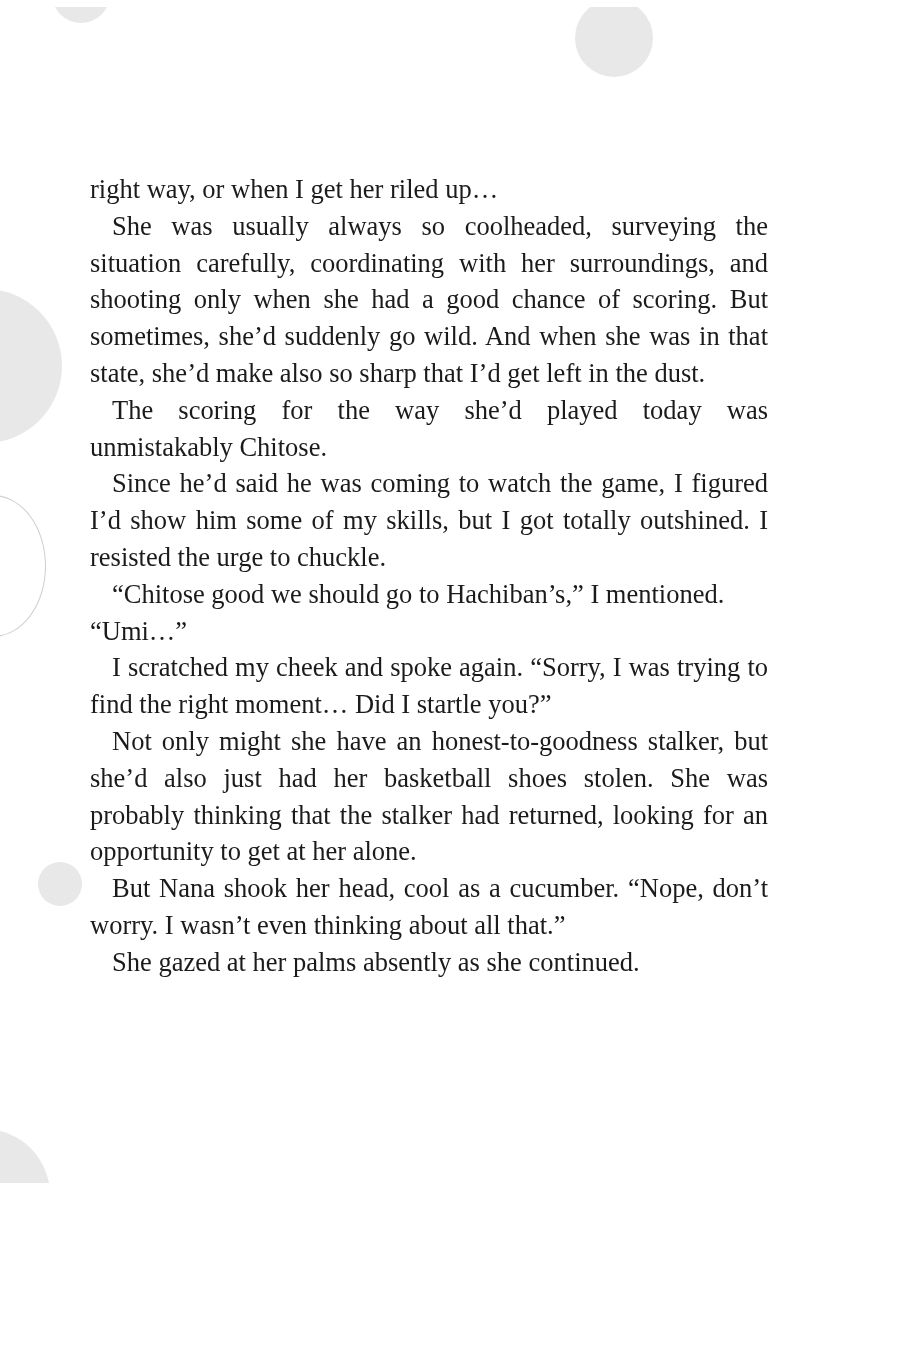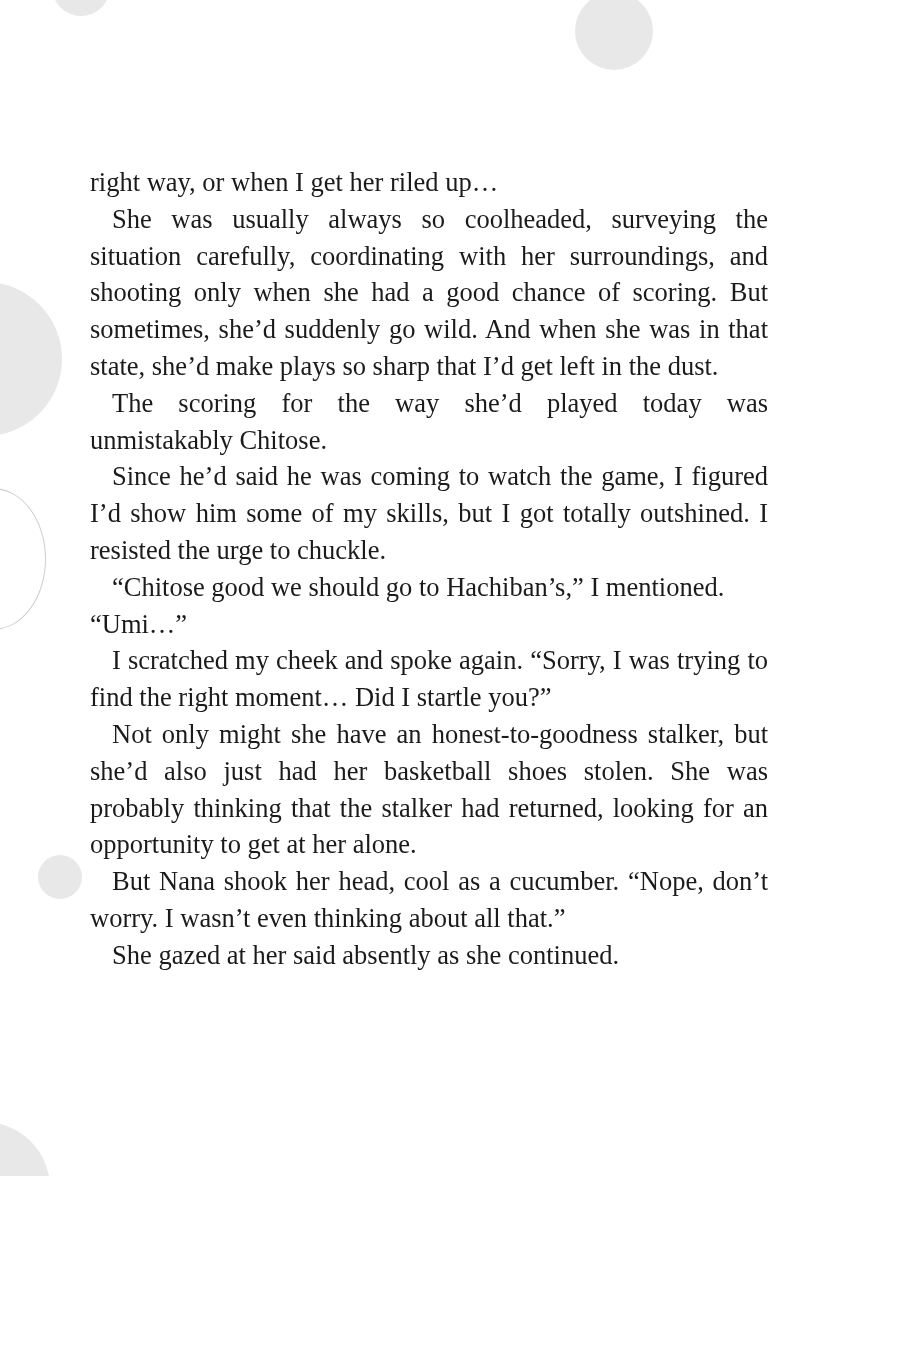--- a/index.html
+++ b/index.html
@@ -39,20 +39,21 @@
   .c3 { left: -92px; top: 282px;  width: 154px; height: 154px; }
   .r1 { left: -60px; top: 488px;  width: 104px; height: 140px; }
   .c4 { left: 38px;  top: 855px;  width: 44px;  height: 44px; }
   .c5 { left: -82px; top: 1122px; width: 132px; height: 132px; }
   .c6 { left: 588px; top: 1278px; width: 248px; height: 248px; }
 
   .page {
     position: relative;
     width: 900px;
     height: 1176px;
+    margin-top: 7px;
   }
 
   .text-column {
     position: absolute;
     left: 90px;
     top: 164px;
     width: 678px;
   }
 
   p.para {
@@ -80,24 +81,24 @@
     <div class="circle c2"></div>
     <div class="circle c3"></div>
     <div class="ring r1"></div>
     <div class="circle c4"></div>
     <div class="circle c5"></div>
     <div class="circle c6"></div>
   </div>
 
   <div class="text-column">
     <p class="para">right way, or when I get her riled up…</p>
-    <p class="para indent">She was usually always so coolheaded, surveying the situation carefully, coordinating with her surroundings, and shooting only when she had a good chance of scoring. But sometimes, she’d suddenly go wild. And when she was in that state, she’d make plays so sharp that I’d get left in the dust.</p>
+    <p class="para indent">She was usually always so coolheaded, surveying the situation carefully, coordinating with her surroundings, and shooting only when she had a good chance of scoring. But sometimes, she’d suddenly go wild. And when she was in that state, she’d make also so sharp that I’d get left in the dust.</p>
     <p class="para indent">The scoring for the way she’d played today was unmistakably Chitose.</p>
     <p class="para indent">Since he’d said he was coming to watch the game, I figured I’d show him some of my skills, but I got totally outshined. I resisted the urge to chuckle.</p>
     <p class="para indent">“Chitose good we should go to Hachiban’s,” I mentioned.</p>
     <p class="para">“Umi…”</p>
     <p class="para indent">I scratched my cheek and spoke again. “Sorry, I was trying to find the right moment… Did I startle you?”</p>
     <p class="para indent">Not only might she have an honest-to-goodness stalker, but she’d also just had her basketball shoes stolen. She was probably thinking that the stalker had returned, looking for an opportunity to get at her alone.</p>
     <p class="para indent">But Nana shook her head, cool as a cucumber. “Nope, don’t worry. I wasn’t even thinking about all that.”</p>
-    <p class="para indent">She gazed at her said absently as she continued.</p>
+    <p class="para indent">She gazed at her palms absently as she continued.</p>
   </div>
 
 </div>
 
 </body></html>

